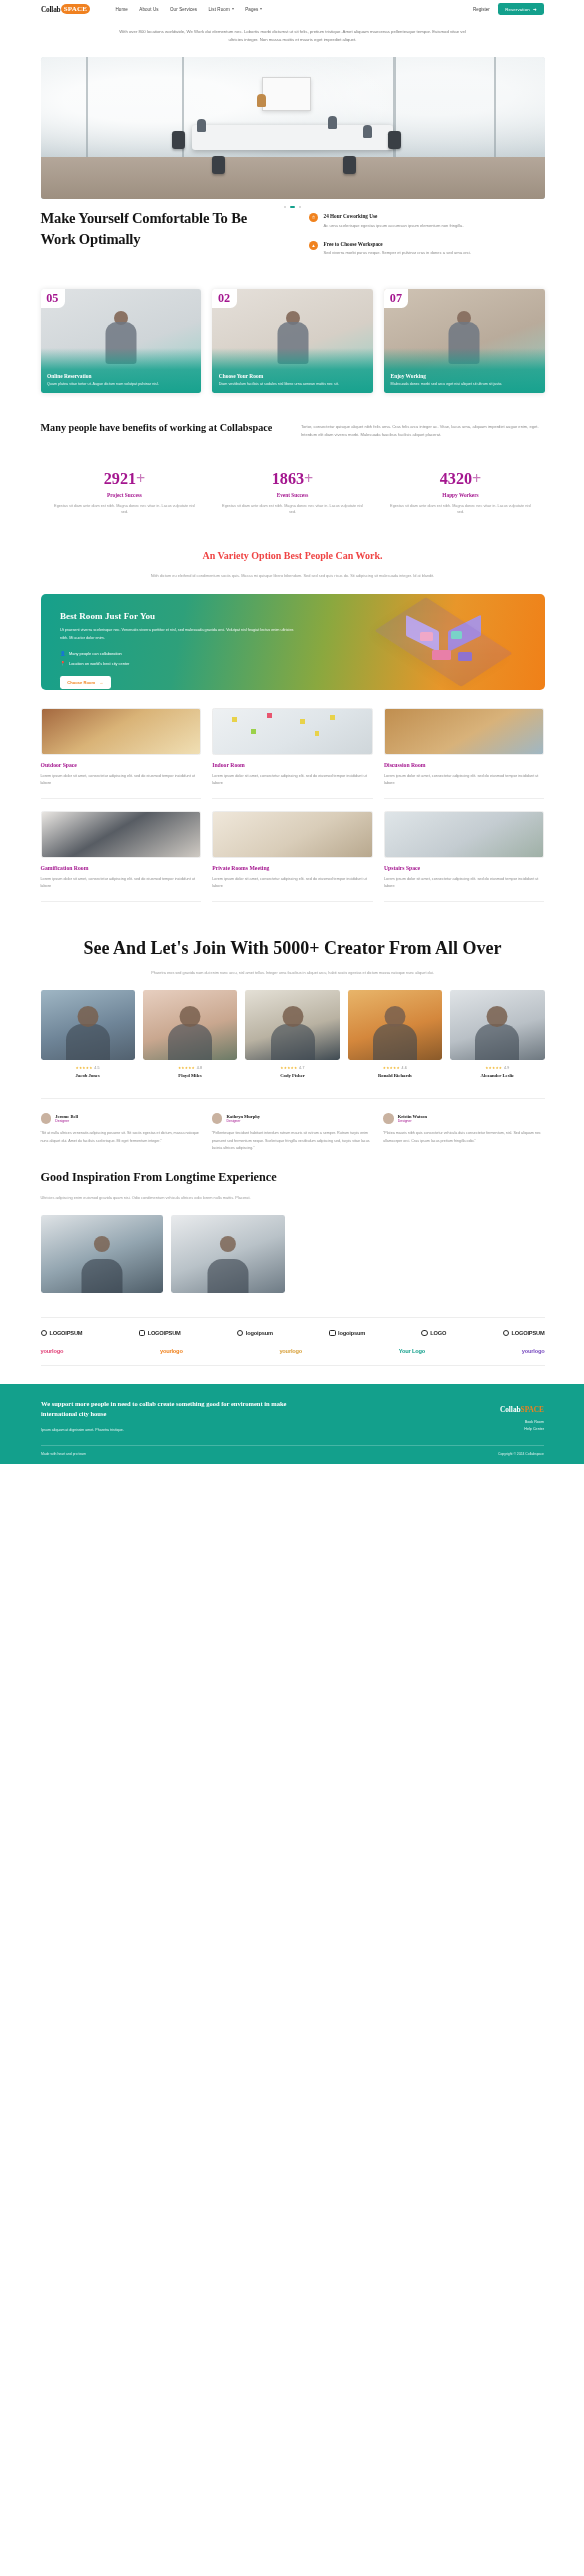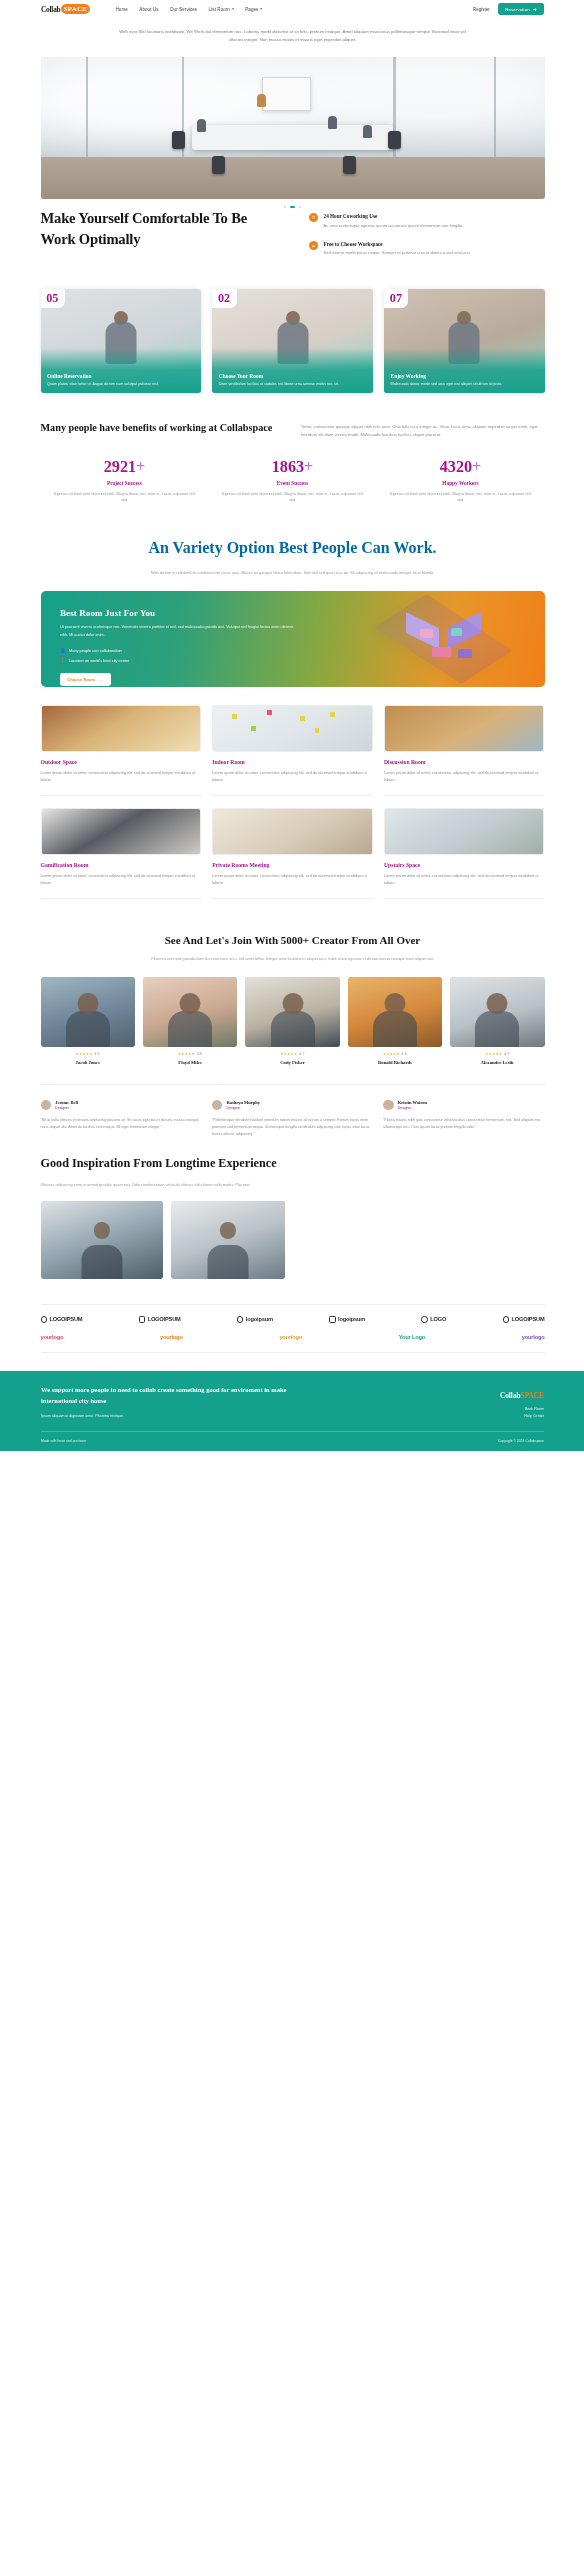--- a/index.html
+++ b/index.html
@@ -66,30 +66,30 @@
   .step .num { position:absolute; left:0; top:0; background:#fff; padding:3.2px 6.5px 4.1px 5.7px; border-bottom-right-radius:6.5px; font-family:"Liberation Serif", serif; font-weight:bold; font-size:12.2px; color:#a4168f; line-height:1; }
   .step .ov { position:absolute; left:0; right:0; bottom:0; height:45px; background:linear-gradient(180deg,rgba(19,160,140,0) 0%,rgba(19,160,140,.82) 48%,rgba(19,160,140,.96) 100%); }
   .step .cap { position:absolute; left:6.5px; right:6.5px; bottom:5.7px; }
   .step .cap h4 { font-family:"Liberation Serif", serif; font-size:5.4px; font-weight:bold; color:#fff; margin-bottom:2.4px; }
   .step .cap p { font-size:3.7px; line-height:1.7; color:rgba(255,255,255,.9); }
 
   
   .benefits { display:flex; gap:24.4px; margin-top:28px; align-items:flex-start; }
   .benefits h2 { font-family:"Liberation Serif", serif; font-size:10.2px; line-height:1.45; font-weight:bold; color:#141414; flex:0 0 236px; }
   .benefits p { flex:1; font-size:4.1px; line-height:1.95; color:#8b8b8b; padding-top:1.6px; }
-  .stats { display:flex; margin-top:21px; text-align:center; }
+  .stats { display:flex; margin-top:33px; text-align:center; }
   .stat { flex:1; }
   .stat .n { font-family:"Liberation Serif", serif; font-size:16.2px; font-weight:bold; color:#a4168f; line-height:1; }
   .stat .n em { font-style:normal; color:#c879bb; }
   .stat .t { font-family:"Liberation Serif", serif; font-size:5.3px; font-weight:bold; color:#a4168f; margin-top:4.1px; }
   .stat .d { font-size:3.8px; color:#9a9a9a; margin-top:4.9px; line-height:1.75; padding:0 13px; }
 
   
   .variety { margin-top:32.5px; text-align:center; }
-  .variety h2 { font-family:"Liberation Serif", serif; font-size:16px; line-height:1.5; font-weight:bold; color:#0369a1; }
+  .variety h2 { font-family:"Liberation Serif", serif; font-size:10px; line-height:1.5; font-weight:bold; color:#ef4444; }
   .variety p { font-size:3.9px; line-height:1.95; color:#9a9a9a; width:284px; margin:8.1px auto 0; }
 
   
   .promo { margin-top:14.6px; height:96px; border-radius:4.9px; position:relative; overflow:hidden;
     background:linear-gradient(100deg,#16a08b 0%,#2ea07a 28%,#8aa83f 56%,#e8962a 80%,#f08018 100%); }
   .promo .dotgrid { position:absolute; inset:0; opacity:.22;
     background-image:radial-gradient(rgba(255,255,255,.9) 0.5px, transparent 0.6px);
     background-size:7.3px 7.3px; }
   .promo .inner { position:absolute; left:19.5px; top:17px; width:236px; }
   .promo h3 { font-family:"Liberation Serif", serif; font-size:9px; font-weight:bold; color:#fff; letter-spacing:0.1px; }
@@ -115,21 +115,21 @@
   .room.r3 .img { background:linear-gradient(150deg,#c08e4f 0%,#d8b27a 55%,#9fb7c4 100%); }
   .room.r4 .img { background:linear-gradient(150deg,#e9e6e2 0%,#575c63 45%,#cfcac3 100%); }
   .room.r5 .img { background:linear-gradient(150deg,#efe7da 0%,#d9cdb9 55%,#b8a88e 100%); }
   .room.r6 .img { background:linear-gradient(150deg,#dfe5e8 0%,#c4ccd1 55%,#9fb0a6 100%); }
   .room .img i.note { position:absolute; width:4.9px; height:4.9px; background:#e8d24a; display:block; }
   .room h4 { font-family:"Liberation Serif", serif; font-size:5.7px; font-weight:bold; color:#a4168f; margin-top:7.3px; }
   .room p { font-size:3.8px; line-height:1.85; color:#8d8d8d; margin-top:4.9px; }
 
   
   .creators { margin-top:21px; text-align:center; }
-  .creators h2 { font-family:"Liberation Serif", serif; font-size:11px; line-height:1.5; font-weight:bold; color:#141414; }
+  .creators h2 { font-family:"Liberation Serif", serif; font-size:18px; line-height:1.5; font-weight:bold; color:#141414; }
   .creators > p { font-size:3.8px; line-height:1.95; color:#9a9a9a; width:325px; margin:8.1px auto 0; }
   .people { display:flex; gap:8.1px; margin-top:13px; }
   .person-card { flex:1; }
   .person-card .pic { height:70px; border-radius:2.4px; position:relative; overflow:hidden; }
   .person-card.p1 .pic { background:linear-gradient(165deg,#9fb6c4 0%,#6f8598 55%,#52616f 100%); }
   .person-card.p2 .pic { background:linear-gradient(165deg,#e7cfc0 0%,#c9a78f 55%,#6b7a66 100%); }
   .person-card.p3 .pic { background:linear-gradient(165deg,#e4e0d6 0%,#b9b2a2 55%,#3f4a52 100%); }
   .person-card.p4 .pic { background:linear-gradient(165deg,#e8b56a 0%,#d4873c 55%,#8a5a2a 100%); }
   .person-card.p5 .pic { background:linear-gradient(165deg,#dfe3e6 0%,#b9c0c6 55%,#6e7880 100%); }
   .person-card .pic .hd { position:absolute; left:50%; transform:translateX(-50%); top:16.2px; width:21px; height:21px; border-radius:50%; background:rgba(120,95,78,.85); }

